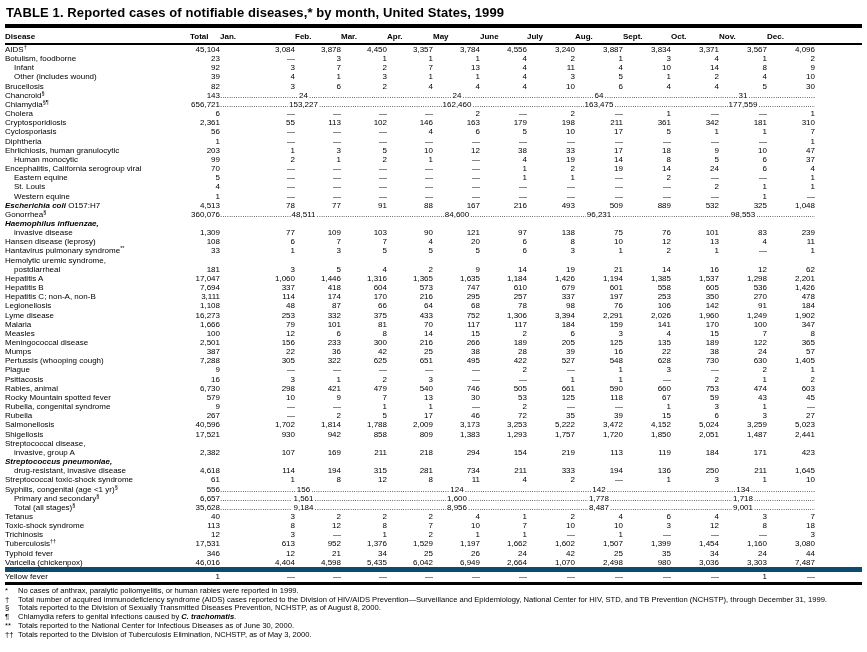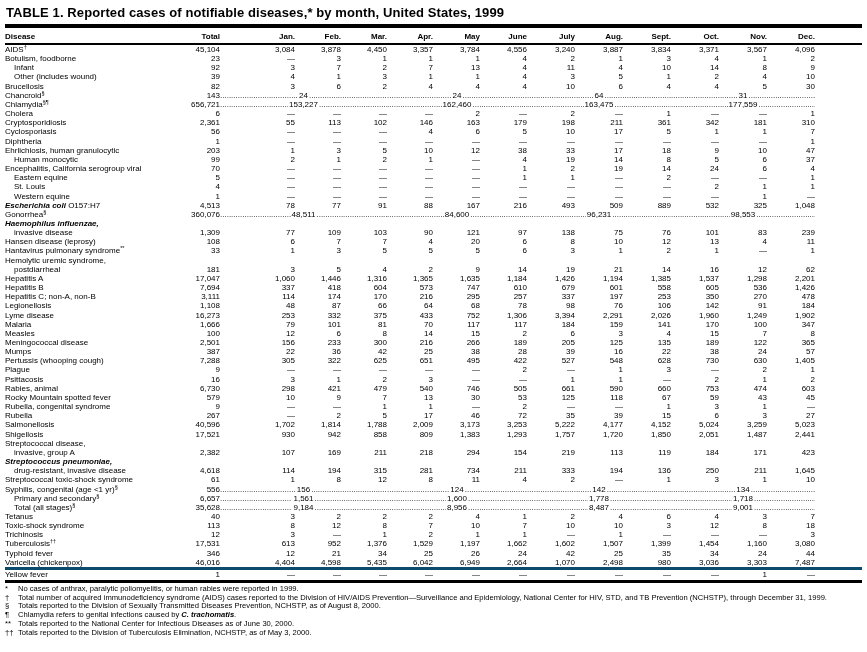--- a/index.html
+++ b/index.html
@@ -7,33 +7,33 @@
     width:867px;height:652px;background:#ffffff;color:#000;
     font-family:"Liberation Sans", sans-serif;
     overflow:hidden;
     -webkit-font-smoothing:antialiased;
   }
   .page{padding:3px 5px 0 5px;}
   .title{font-size:13px;font-weight:700;padding:2px 0 4px 1px;letter-spacing:0.1px;}
   .rule-top{border-bottom:4px solid #000;width:857px;}
   table{border-collapse:collapse;table-layout:fixed;width:857px;}
   thead th{
-    font-size:8px;font-weight:700;text-align:right;vertical-align:bottom;
+    font-size:8px;font-weight:700;text-align:left;vertical-align:bottom;
     padding:4px 0 2px 0;border-bottom:2px solid #000;white-space:nowrap;
   }
   thead th.h-disease{text-align:left;}
   tbody td{
     font-size:8px;line-height:9.15px;height:9.15px;padding:0;
     vertical-align:bottom;white-space:nowrap;
   }
   td.lbl{text-align:left;overflow:hidden;}
   td.lbl.ind{padding-left:9px;}
   td.num{text-align:right;}
   sup.fn{font-size:5.5px;vertical-align:top;line-height:1;}
-  tr.rule-above td{border-top:3px solid #0c4a6e;}
+  tr.rule-above td{border-top:5px solid #0c4a6e;}
   .qwrap{display:flex;align-items:baseline;}
   .dots{flex:1 1 0;overflow:hidden;white-space:nowrap;font-size:8px;}
   .dots::after{content:"........................................................................";}
   .qv{padding:0 1px;}
   .rule-bottom{border-bottom:3px solid #000;width:857px;margin-top:1px;}
   .footnotes{margin-top:2px;font-size:7.6px;line-height:8.7px;width:857px;}
   .fn-row{display:grid;grid-template-columns:13px 1fr;}
   .fn-sym{text-align:left;}
   i{font-style:italic;font-weight:bold;}
 </style>
@@ -807,21 +807,21 @@
         <tr>
           <td class="lbl">Salmonellosis</td>
           <td class="num">40,596</td>
           <td class="num">1,702</td>
           <td class="num">1,814</td>
           <td class="num">1,788</td>
           <td class="num">2,009</td>
           <td class="num">3,173</td>
           <td class="num">3,253</td>
           <td class="num">5,222</td>
-          <td class="num">4,177</td>
+          <td class="num">3,472</td>
           <td class="num">4,152</td>
           <td class="num">5,024</td>
           <td class="num">3,259</td>
           <td class="num">5,023</td>
           <td></td>
         </tr>
         <tr>
           <td class="lbl">Shigellosis</td>
           <td class="num">17,521</td>
           <td class="num">930</td>

